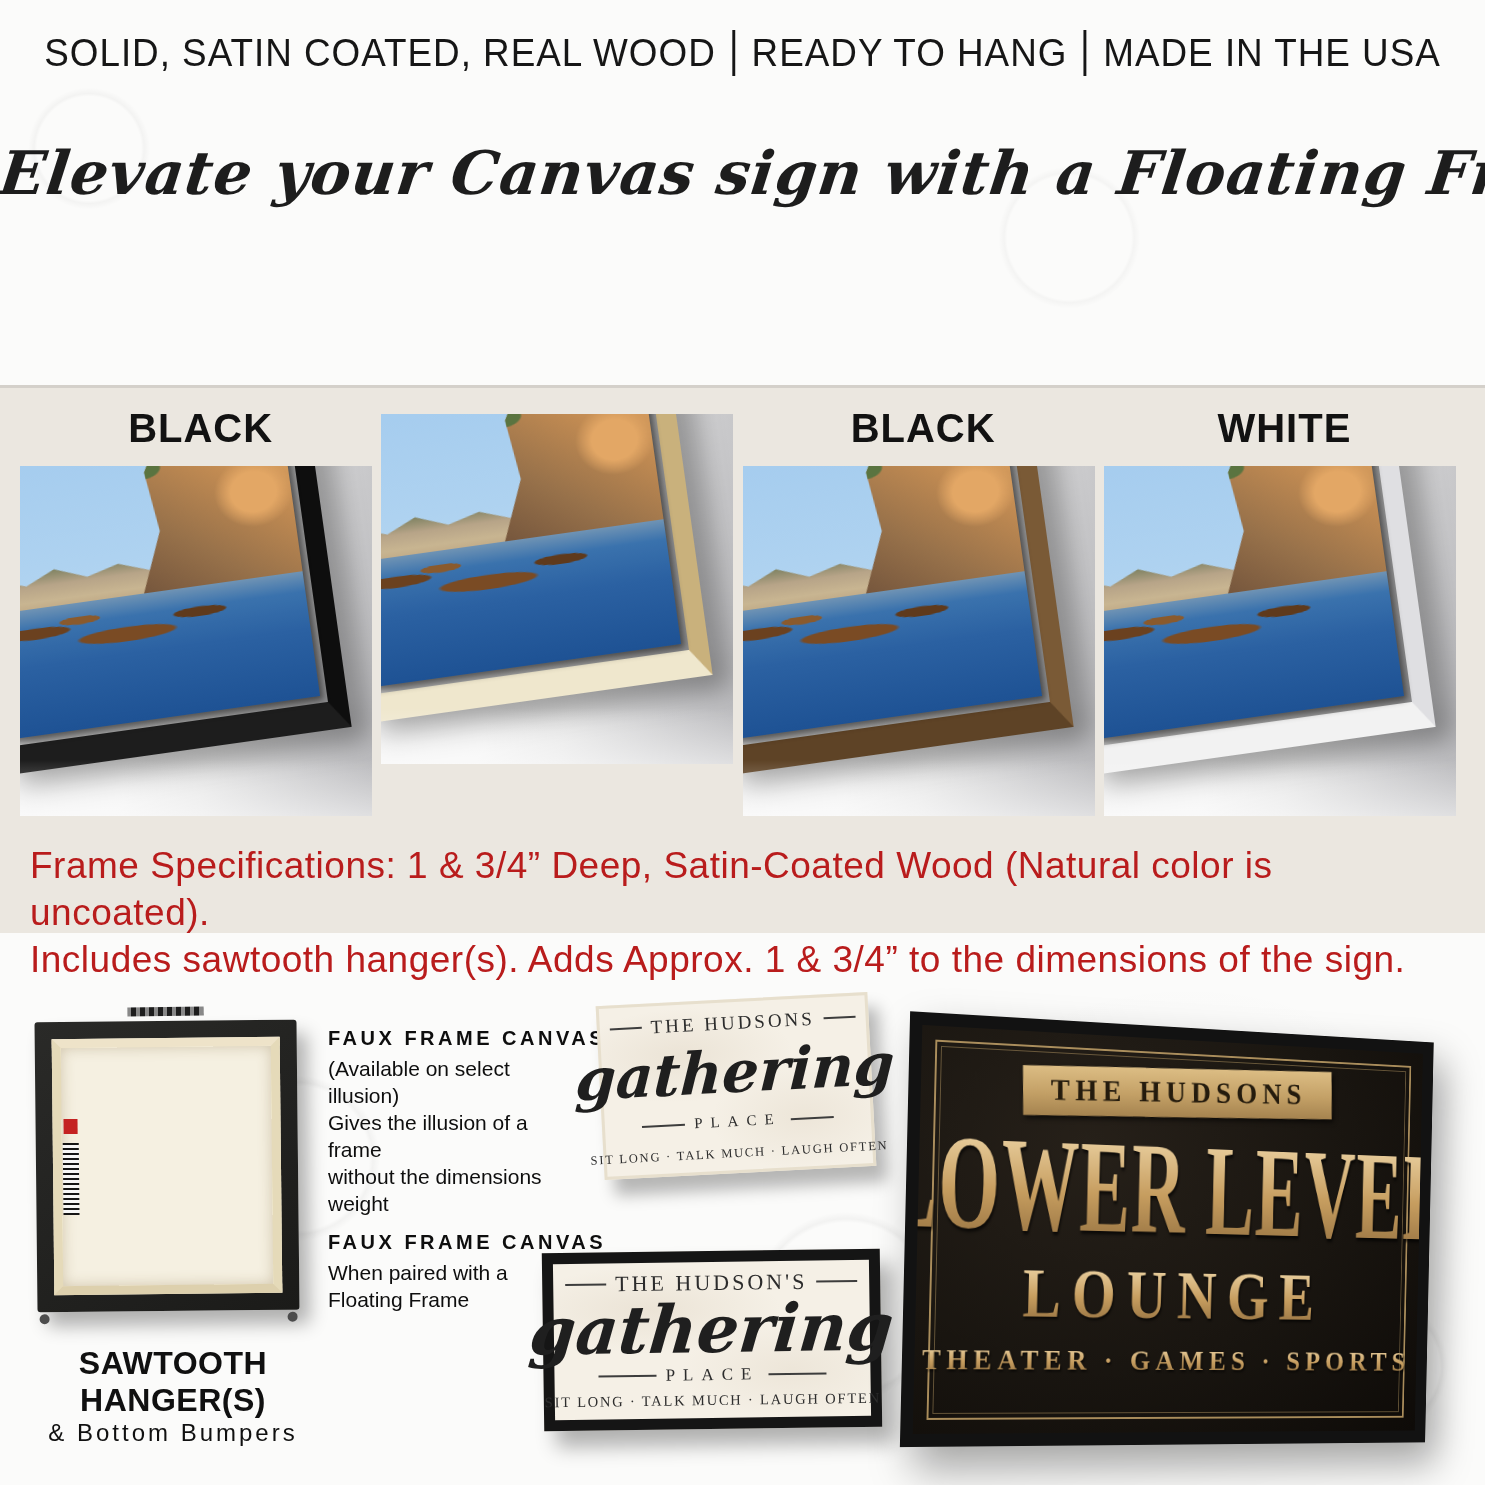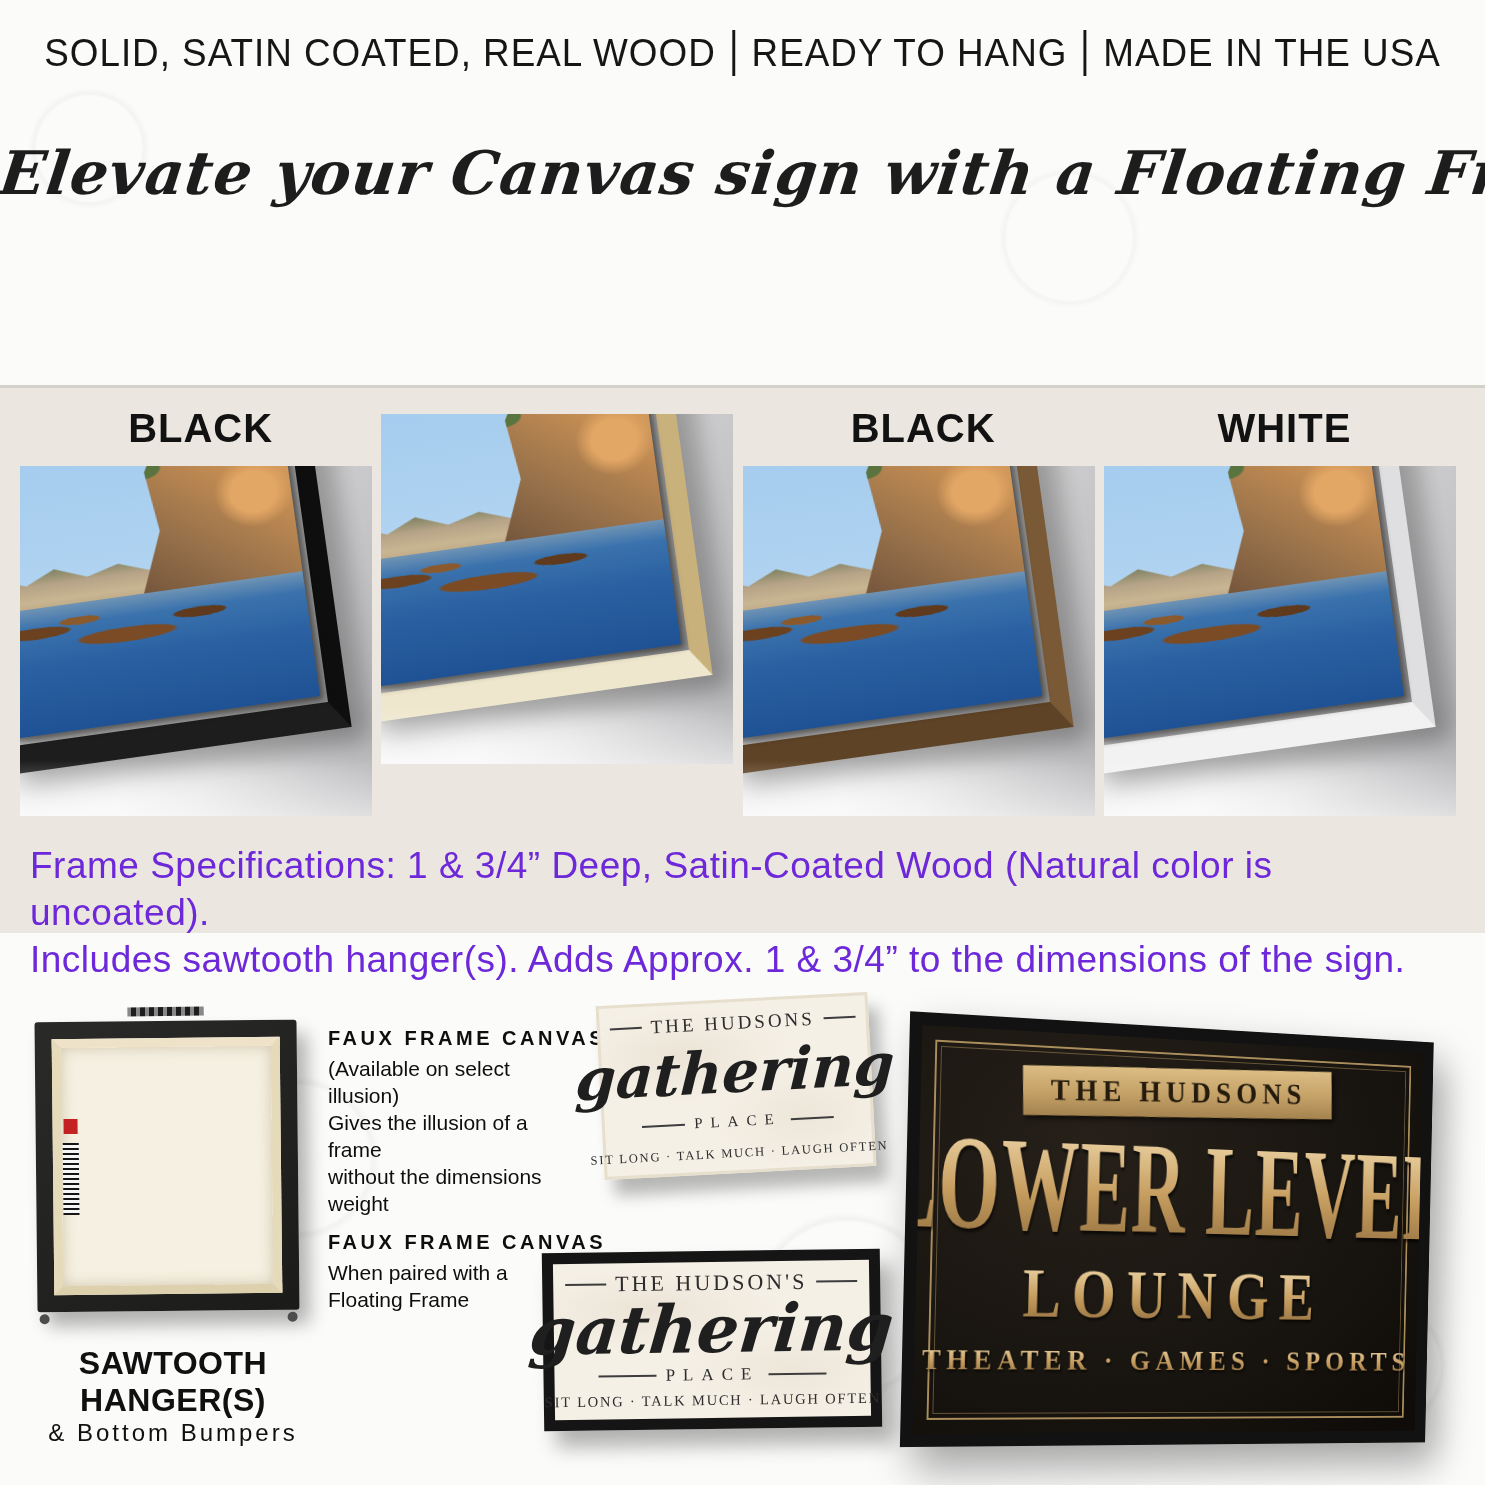--- a/index.html
+++ b/index.html
@@ -79,21 +79,21 @@
       radial-gradient(ellipse 24% 9% at 44% 30%, #7a4b24 60%, transparent 66%),
       radial-gradient(ellipse 13% 6% at 67% 20%, #5f3a1c 60%, transparent 66%),
       radial-gradient(ellipse 10% 5% at 30% 14%, #8a5a2d 60%, transparent 66%),
       linear-gradient(180deg,#6f93b4 0%, #3a72ad 16%, #2b61a2 46%, #1e5294 100%); }
 
   .frame-black   { --fr-rail:#0e0e0e; --fr-face:#1d1d1d; }
   .frame-natural { --fr-rail:#c9b17c; --fr-face:#efe7cd; }
   .frame-walnut  { --fr-rail:#7a5a36; --fr-face:#5e4326; }
   .frame-white   { --fr-rail:#dfdfe2; --fr-face:#f2f2f2; }
 
-  .spec { margin-top:26px; padding:0 30px; font-size:37px; line-height:47px; color:#6d28d9; letter-spacing:.5px; }
+  .spec { margin-top:26px; padding:0 30px; font-size:37px; line-height:47px; color:#b91c1c; letter-spacing:.5px; }
 
   
   .bottom { position:absolute; left:0; top:933px; width:1485px; height:552px; }
 
   
   .canvas-back { position:absolute; left:36px; top:88px; width:262px; height:290px;
     background:linear-gradient(145deg,#2a2a28,#1b1b19); border-radius:3px; padding:17px;
     box-shadow:10px 14px 18px rgba(0,0,0,.30); transform:rotate(-.6deg); }
   .cb-inner { position:relative; width:100%; height:100%; background:#f5f0e1;
     border:9px solid; border-color:#eee3c9 #e5dab9 #ddd0ad #e5dab9;

